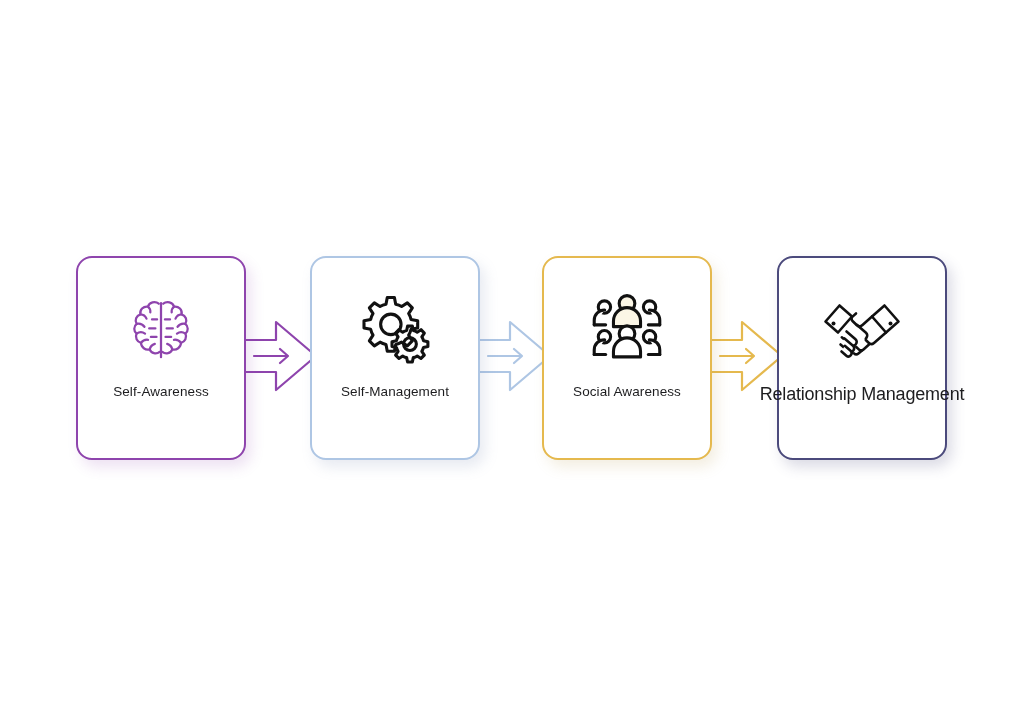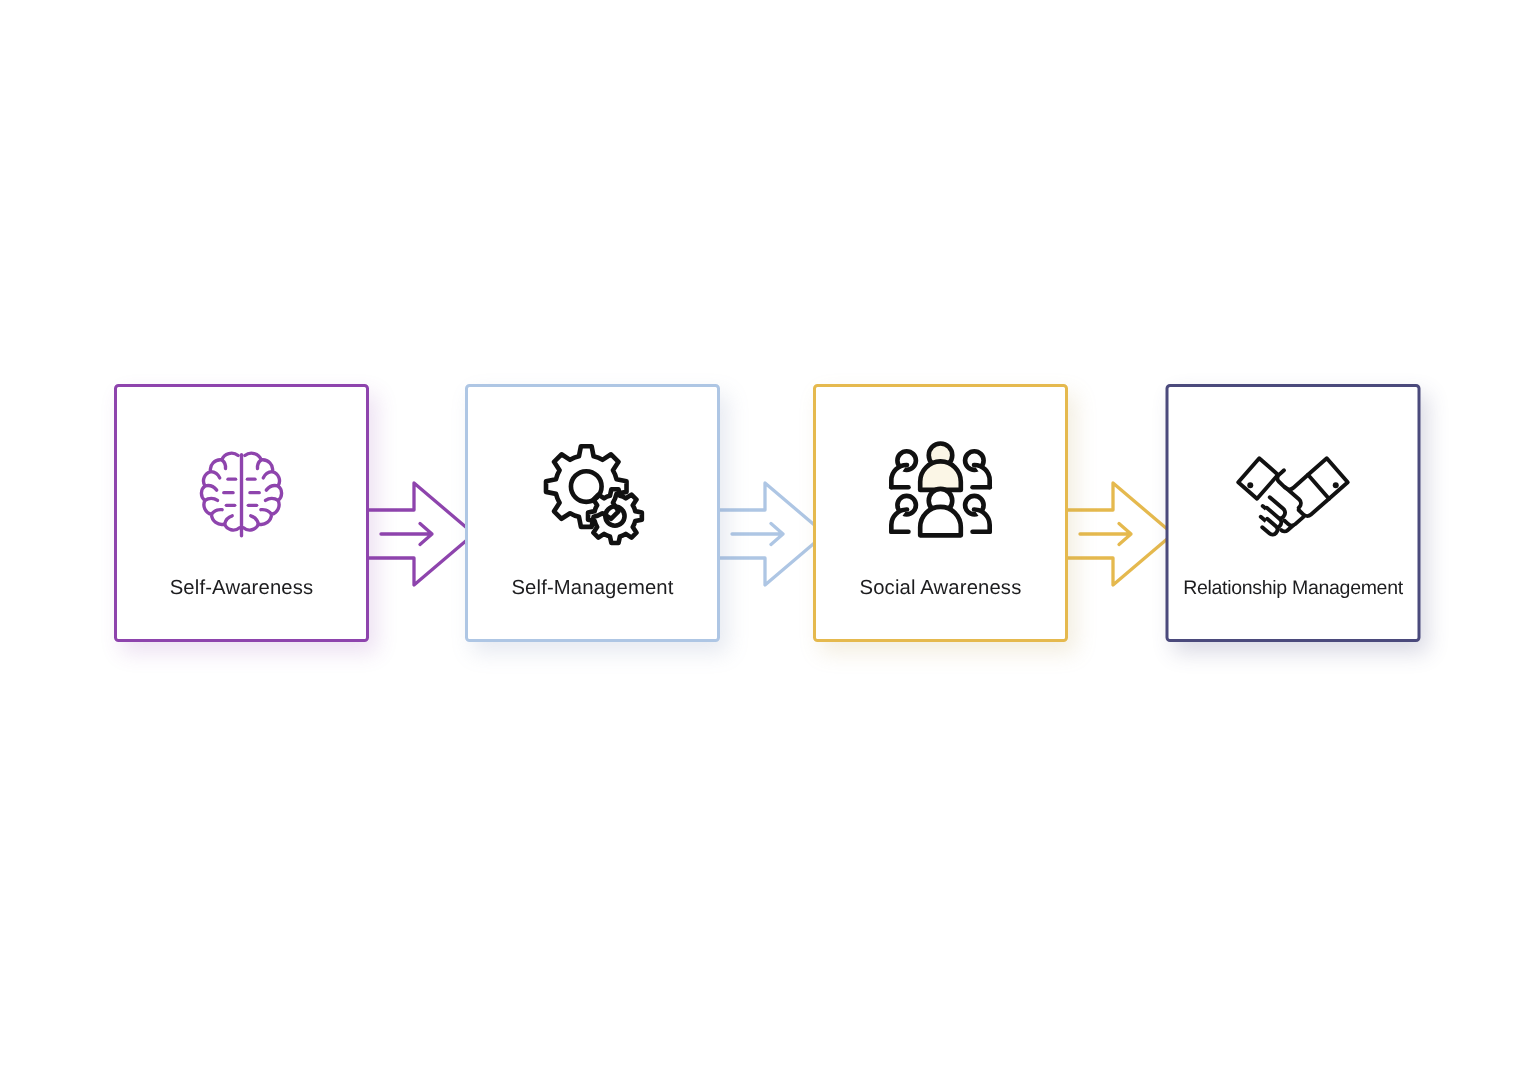--- a/index.html
+++ b/index.html
@@ -42,24 +42,24 @@
   .stage-0 { left: 76px; }
   .stage-1 { left: 310px; }
   .stage-2 { left: 542px; padding-left: 18px; }
   .stage-3 { left: 777px; }
 
   .card {
     position: absolute;
     left: 0;
     top: 0;
     width: 170px;
-    height: 172px;
+    height: 204px;
     box-sizing: border-box;
     background: #ffffff;
-    border-radius: 3px;
+    border-radius: 16px;
     border: 2px solid #8e44ad;
     box-shadow: 5px 7px 13px rgba(120,110,140,0.20);
     z-index: 2;
   }
 
   .card-inner {
     position: absolute;
     left: 0; top: 0;
     width: 100%;
     height: 100%;
@@ -81,21 +81,21 @@
     margin-top: 16px;
     font-size: 13.5px;
     color: #1d1d1f;
     text-align: center;
     letter-spacing: 0.1px;
     line-height: 1.2;
     white-space: nowrap;
     font-family: "Liberation Sans", sans-serif;
   }
   .stage-3 .card-label {
-    font-size: 13px;
+    font-size: 18px;
     letter-spacing: -0.2px;
   }
 
   
   .connector {
     position: absolute;
     top: 46px;
     left: 154px;
     width: 92px;
     height: 108px;

